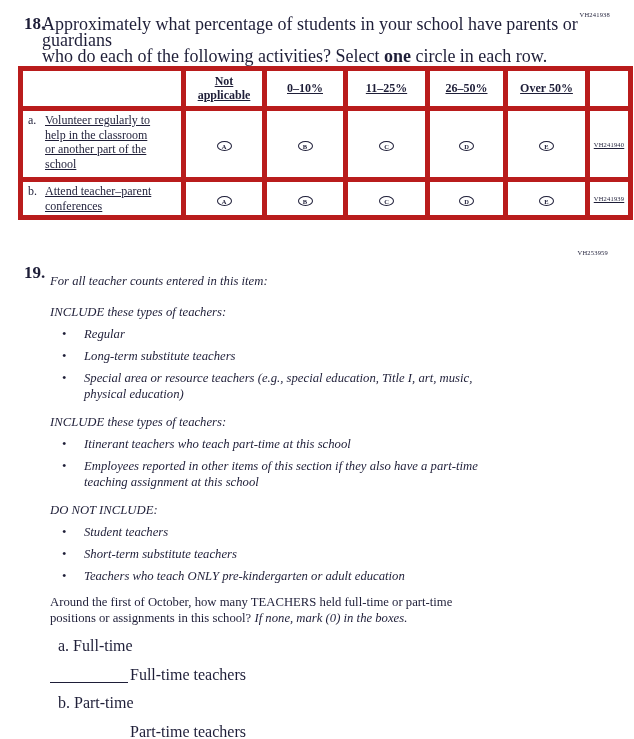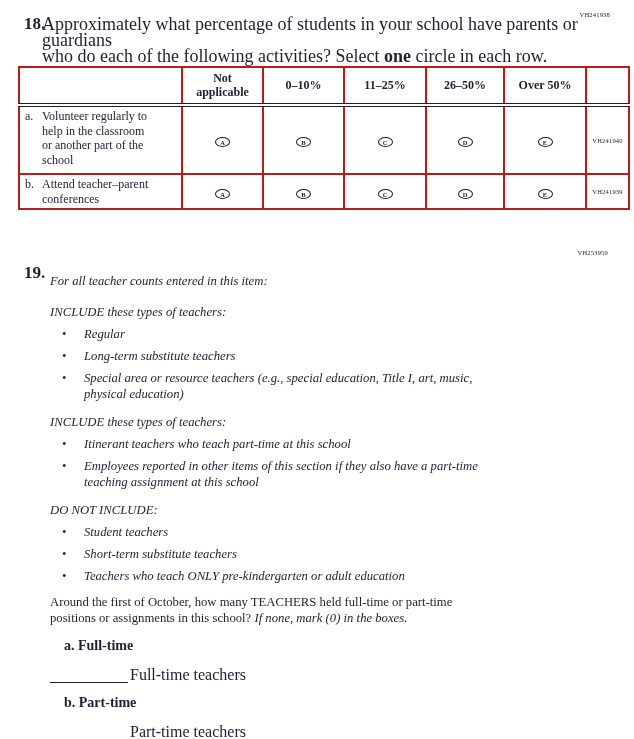--- a/index.html
+++ b/index.html
@@ -32,22 +32,23 @@
   }
   .bold { font-weight:bold; }
   
   table.q18-table {
     position:absolute; top:66px; left:18px;
     width:610px;
     border-collapse:collapse;
     table-layout:fixed;
   }
   .q18-table th, .q18-table td {
-    border:2px solid #b91c1c;
+    border:5px solid #b91c1c;
     padding:0;
+    text-decoration:underline;
   }
   .q18-table th {
     font-size:12px; line-height:13.5px;
     font-weight:bold; text-align:center; vertical-align:middle;
     height:35px;
     white-space:pre-line;
   }
   .q18-table thead th { border-bottom:4px double #1e1e38; }
   td.label-cell { vertical-align:top; padding:2px 2px 2px 0; }
   .label-inner {
@@ -86,21 +87,21 @@
     position:relative;
     padding-left:34px;
     margin:0 0 6px 0;
     font-style:italic;
     white-space:pre-line;
     max-width:470px;
   }
   .q19-body li::before { content:"\2022"; position:absolute; left:12px; font-style:normal; }
   .q19-para { margin:10px 0 0 0; white-space:pre-line; max-width:475px; }
   .italic-tail { font-style:italic; }
-  .field-label { margin:12px 0 0 14px; font-weight:bold; font-size:14px; line-height:16px; }
+  .field-label { margin:12px 0 0 8px; font-weight:normal; font-size:16px; line-height:16px; }
   .fill-row { margin:13px 0 0 0; display:flex; align-items:flex-end; height:16px; }
   .fill-line {
     width:78px; height:13px;
     border-bottom:1.4px solid #1e1e38;
     cursor:text;
   }
   .fill-label { margin-left:2px; font-size:16px; line-height:16px; }
 </style>
 </head>
 <body>

